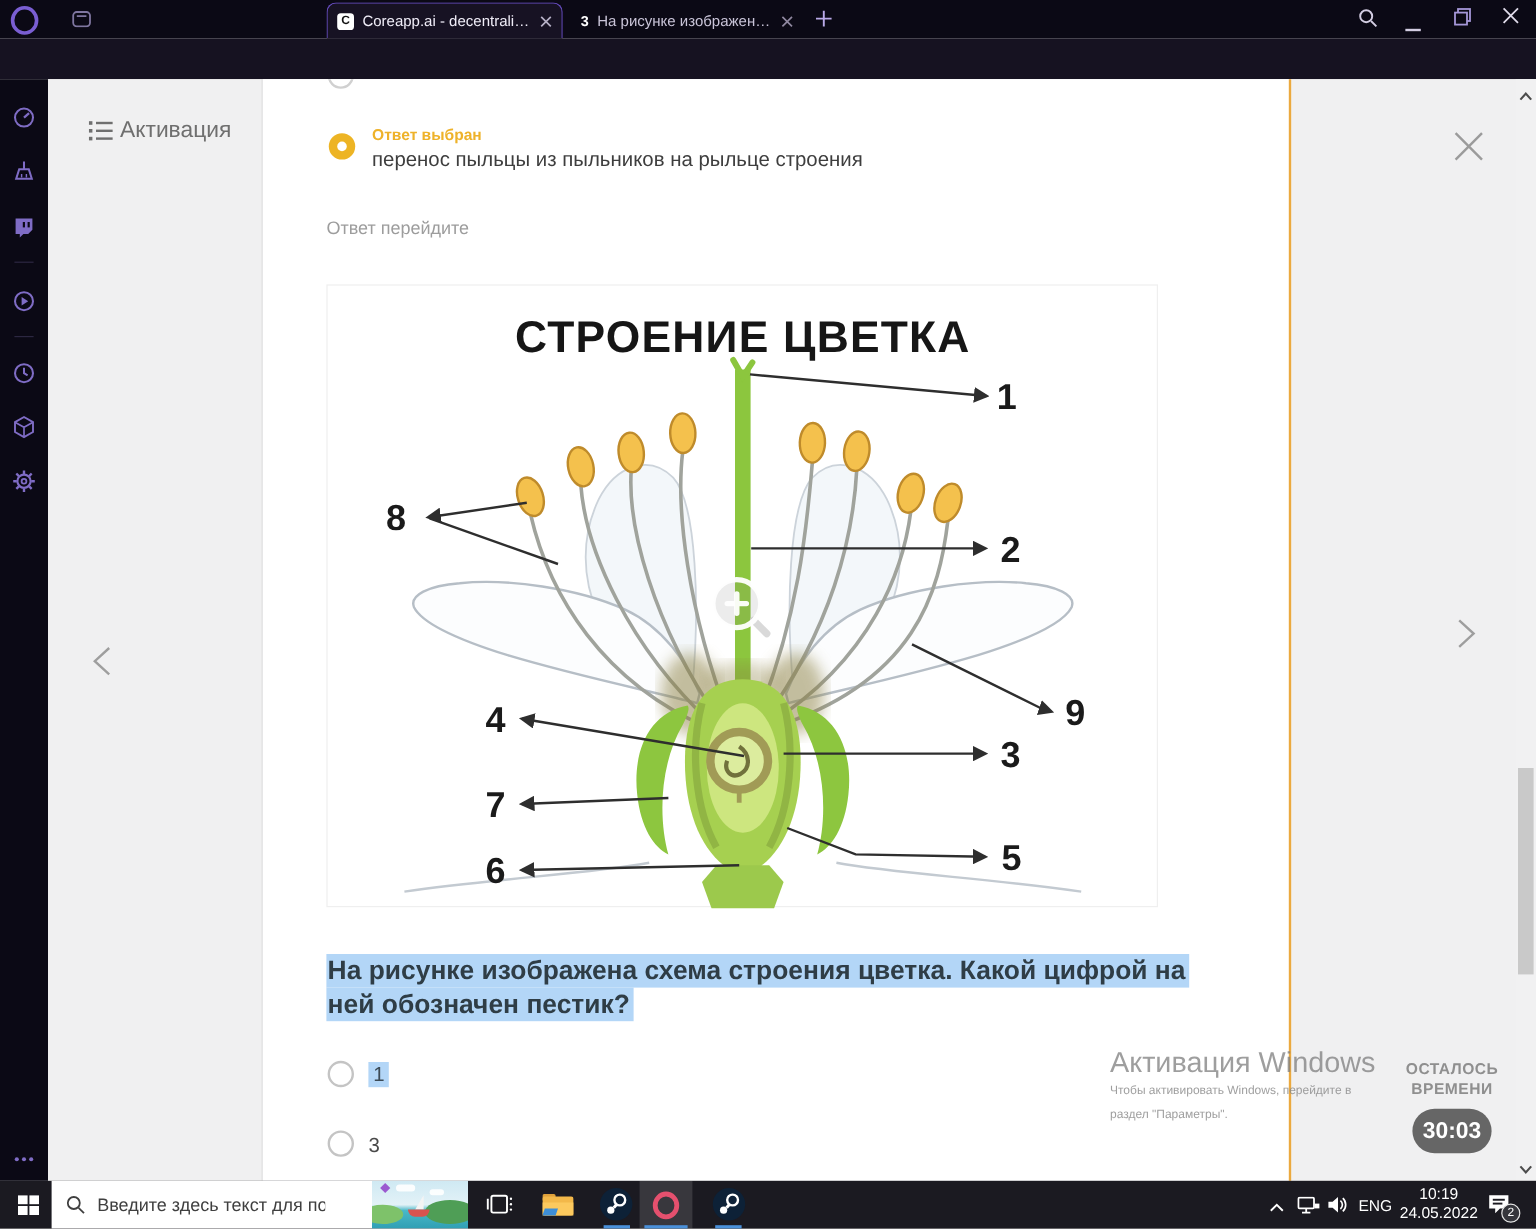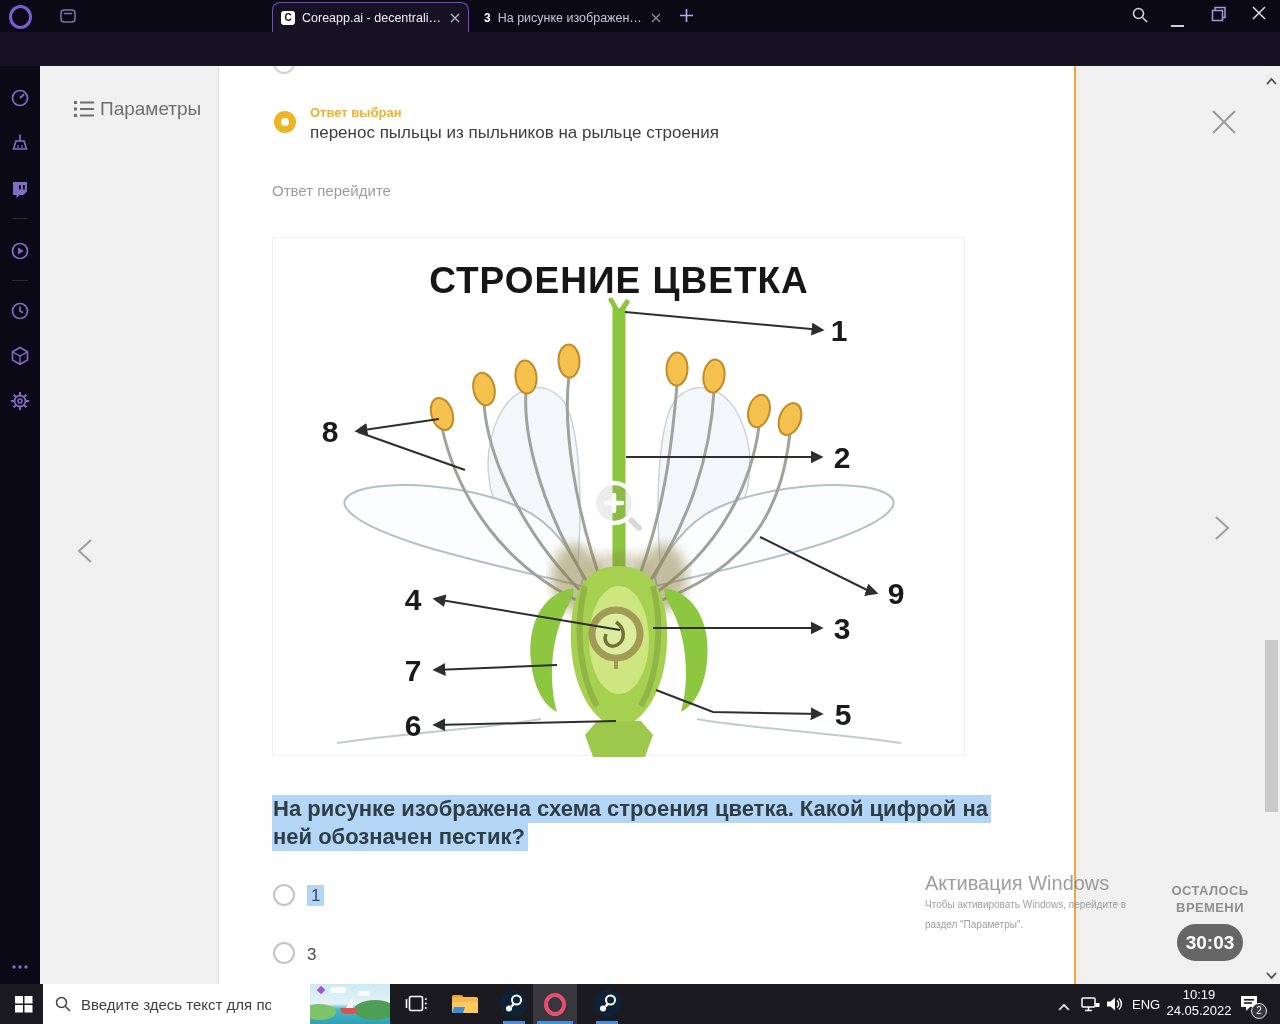--- a/index.html
+++ b/index.html
@@ -48,21 +48,21 @@
 .question{position:absolute;left:53px;top:729px;width:760px;font-size:22px;font-weight:bold;line-height:28px;color:#2f3d46}
 .question .hl{background:#b3d6f7;padding:1px 3px 2px 1px;-webkit-box-decoration-break:clone;box-decoration-break:clone}
 .opt-radio{position:absolute;left:54px;width:22px;height:22px;border:2px solid #c4c4c4;border-radius:50%;background:#fff}
 .opt-label{position:absolute;left:88px;font-size:17px;color:#4a4a4a}
 .hl-digit{background:#b3d6f7;padding:1px 4px;color:#3c4a55}
 .nav-ch{position:absolute;color:#9e9e9e}
 .close-x{position:absolute;left:1170px;top:42px}
 .timer-label{position:absolute;left:1125px;top:816px;width:90px;text-align:center;font-size:13px;font-weight:bold;color:#8f8f8f;letter-spacing:.4px;line-height:17px;z-index:6}
 .timer-pill{position:absolute;left:1137px;top:858px;width:66px;height:37px;border-radius:19px;background:#666;color:#fff;font-size:19px;font-weight:bold;text-align:center;line-height:37px;z-index:6}
 .watermark{position:absolute;left:885px;top:806px;z-index:5;pointer-events:none}
-.wm-title{font-size:20px;color:rgba(125,125,125,.75)}
+.wm-title{font-size:24px;color:rgba(125,125,125,.75)}
 .wm-line{font-size:10px;color:rgba(135,135,135,.8);line-height:20px}
 .scrollbar{position:absolute;left:1223px;top:0;width:17px;height:918px;background:#f1f1f2}
 .sb-thumb{position:absolute;left:2px;top:574px;width:13px;height:172px;background:#c9c9c9}
 .sb-arrow{position:absolute;left:3px}
 
 
 .taskbar{position:absolute;left:0;top:984px;width:1280px;height:40px;background:#1b1a21}
 .tb-item{position:absolute}
 .tsearch{position:absolute;left:43px;top:0;width:347px;height:40px;background:#fff;display:flex;align-items:center;overflow:hidden}
 .tsearch svg{margin-left:12px;flex:0 0 auto}
@@ -314,21 +314,21 @@
           <g fill="#6f6f6f">
             <rect x="0" y="2" width="3" height="3"></rect>
             <rect x="6" y="2.5" width="14" height="2"></rect>
             <rect x="0" y="8.5" width="3" height="3"></rect>
             <rect x="6" y="9" width="14" height="2"></rect>
             <rect x="0" y="15" width="3" height="3"></rect>
             <rect x="6" y="15.5" width="14" height="2"></rect>
           </g>
         </svg>
     </span>
-    <div class="contents-label">Параметры</div>
+    <div class="contents-label">Активация</div>
     <div class="vdivider"></div>
 
     <div class="card">
       <div class="partial-radio"></div>
       <div class="ans-radio"></div>
       <div class="ans-status">Ответ выбран</div>
       <div class="ans-text">перенос пыльцы из пыльников на рыльце строения</div>
       <div class="saved">Ответ перейдите</div>
 
       <div class="figure">

